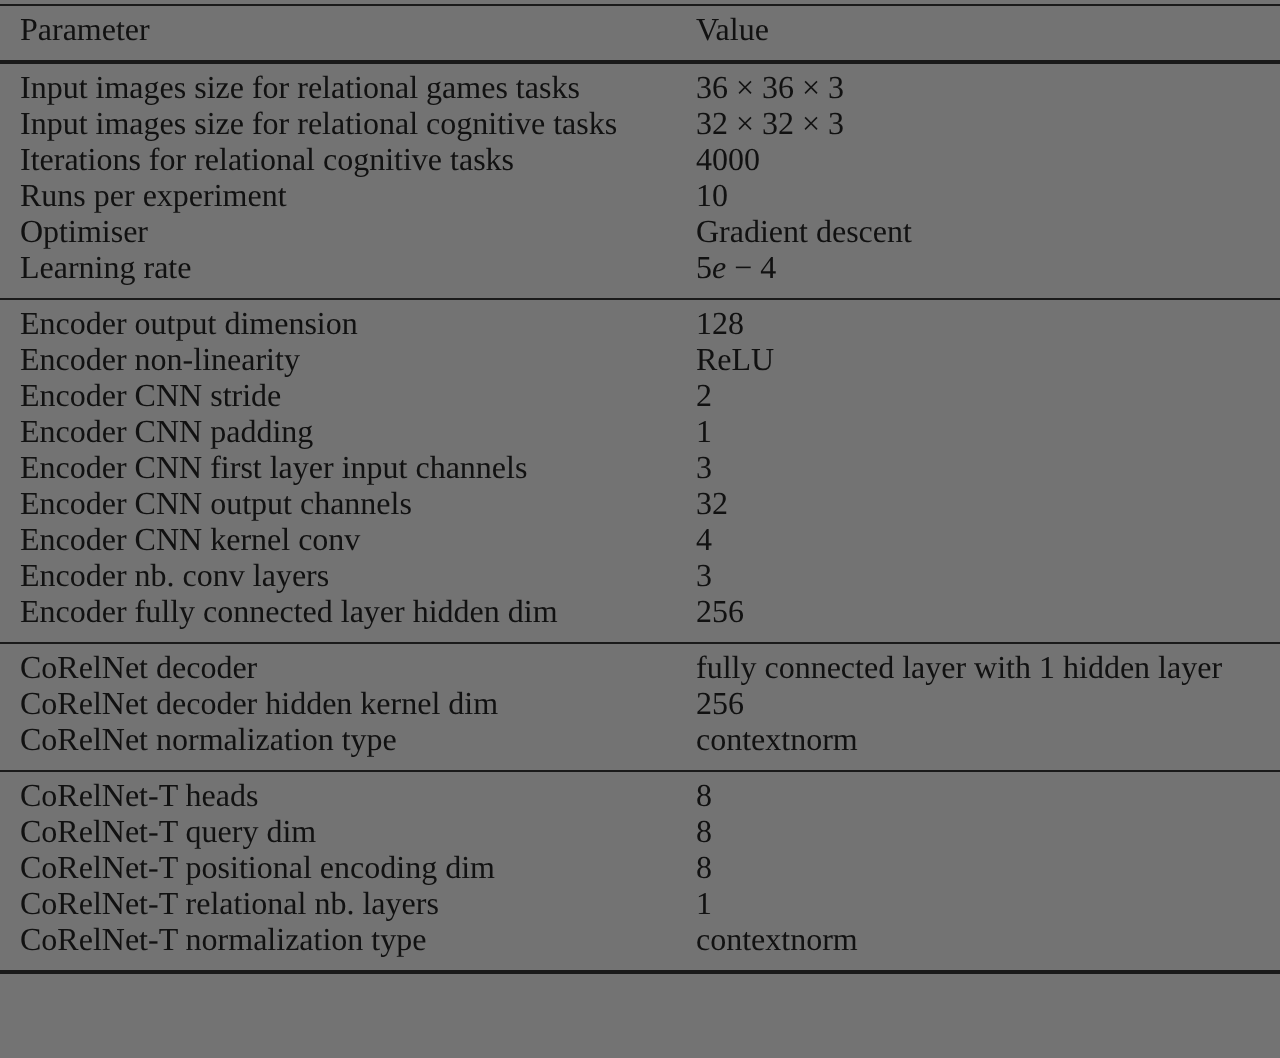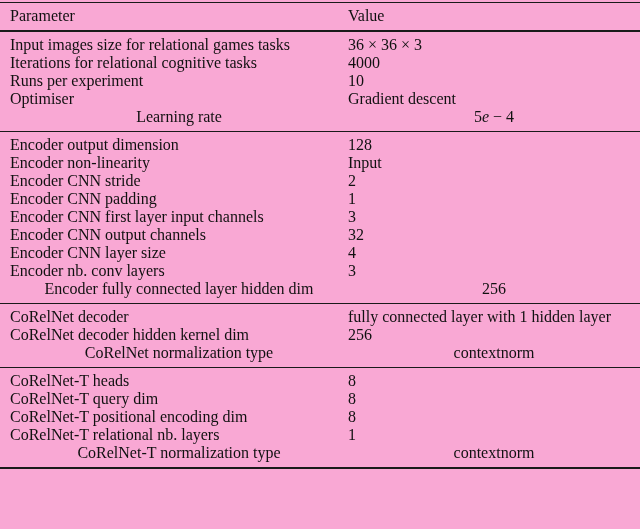--- a/index.html
+++ b/index.html
@@ -3,21 +3,21 @@
 <meta charset="utf-8">
 <style>
   html, body {
     margin: 0;
     padding: 0;
     background: #ffffff;
   }
   .page {
     width: 640px;
     height: 529px;
-    background: #f9a8d4;
+    background: #737373;
     box-sizing: border-box;
     padding-top: 2px;
     font-family: "Liberation Serif", "DejaVu Serif", serif;
     color: #111111;
     overflow: hidden;
   }
   table.params {
     width: 640px;
     border-collapse: collapse;
     table-layout: fixed;
@@ -47,38 +47,42 @@
     white-space: nowrap;
     overflow: hidden;
   }
   table.params tbody {
     border-top: 1.4px solid #1a1a1a;
   }
   table.params tbody:first-of-type {
     border-top: none;
   }
   table.params tbody tr:first-child td { padding-top: 4px; }
-  table.params tbody tr:last-child td { padding-bottom: 5px; text-align: center; }
+  table.params tbody tr:last-child td { padding-bottom: 5px; }
   td.value i { font-style: italic; }
 </style>
 </head>
 <body>
 
 <div class="page">
   <table class="params">
     <thead>
       <tr>
         <th class="param">Parameter</th>
         <th class="value">Value</th>
       </tr>
     </thead>
   <tbody>
         <tr>
           <td class="param">Input images size for relational games tasks</td>
           <td class="value">36 × 36 × 3</td>
+        </tr>
+        <tr>
+          <td class="param">Input images size for relational cognitive tasks</td>
+          <td class="value">32 × 32 × 3</td>
         </tr>
         <tr>
           <td class="param">Iterations for relational cognitive tasks</td>
           <td class="value">4000</td>
         </tr>
         <tr>
           <td class="param">Runs per experiment</td>
           <td class="value">10</td>
         </tr>
         <tr>
@@ -90,40 +94,40 @@
           <td class="value">5<i>e</i> − 4</td>
         </tr>
       </tbody>
       <tbody>
         <tr>
           <td class="param">Encoder output dimension</td>
           <td class="value">128</td>
         </tr>
         <tr>
           <td class="param">Encoder non-linearity</td>
-          <td class="value">Input</td>
+          <td class="value">ReLU</td>
         </tr>
         <tr>
           <td class="param">Encoder CNN stride</td>
           <td class="value">2</td>
         </tr>
         <tr>
           <td class="param">Encoder CNN padding</td>
           <td class="value">1</td>
         </tr>
         <tr>
           <td class="param">Encoder CNN first layer input channels</td>
           <td class="value">3</td>
         </tr>
         <tr>
           <td class="param">Encoder CNN output channels</td>
           <td class="value">32</td>
         </tr>
         <tr>
-          <td class="param">Encoder CNN layer size</td>
+          <td class="param">Encoder CNN kernel conv</td>
           <td class="value">4</td>
         </tr>
         <tr>
           <td class="param">Encoder nb. conv layers</td>
           <td class="value">3</td>
         </tr>
         <tr>
           <td class="param">Encoder fully connected layer hidden dim</td>
           <td class="value">256</td>
         </tr>

